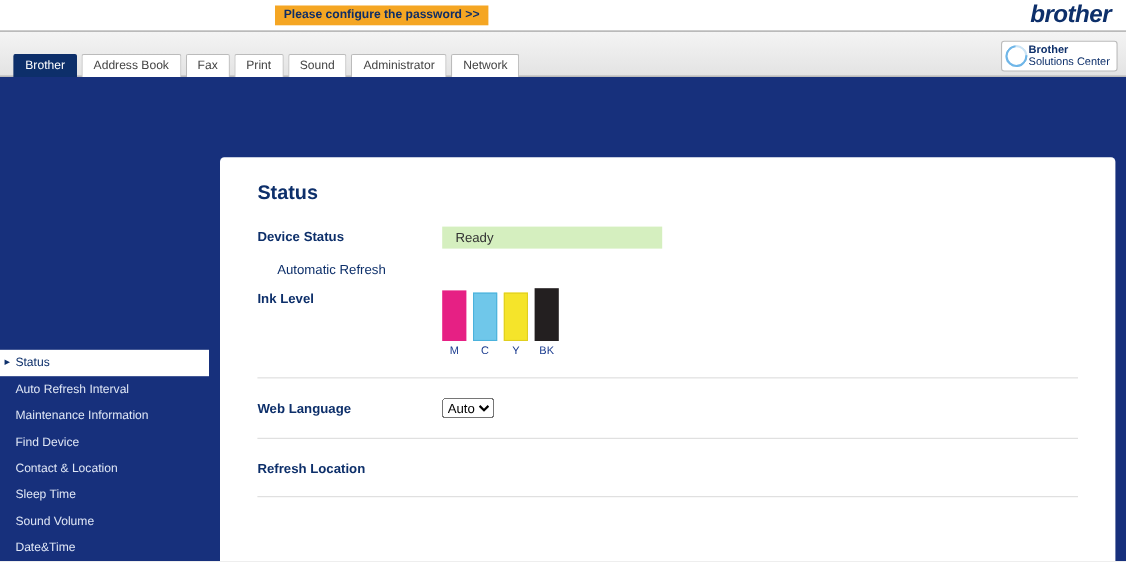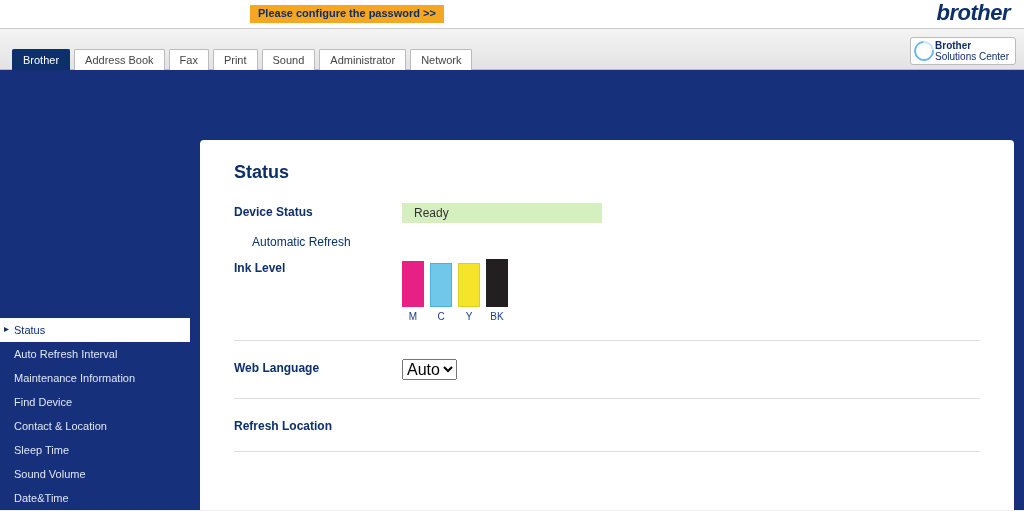--- a/index.html
+++ b/index.html
@@ -43,21 +43,21 @@
     .ink .bar-outer { width: 22px; height: 48px; display: flex; align-items: flex-end; }
     .ink .bar { width: 100%; }
     .ink .lab { font-size: 10px; color: #1a3b8f; margin-top: 4px; }
     .ink.m .bar { background: #e62084; height: 46px; }
     .ink.c .bar { background: #6fc7ea; height: 44px; border:1px solid #4bb2dc;}
     .ink.y .bar { background: #f5e42a; height: 44px; border:1px solid #e0cf1f;}
     .ink.bk .bar { background: #231f20; height: 48px; }
 
     hr.divider { border: none; border-top: 1px solid #ddd; margin: 18px 0; }
 
-    select { font-size: 16px; }
+    select { font-size: 12px; }
 
     .loc-row { display: flex; align-items: center; margin-bottom: 10px; color: #333; }
     .loc-row svg { margin-right: 10px; }
   </style>
 </head>
 <body>
 
 <div class="wrapper">
 
   <div class="top-white">

